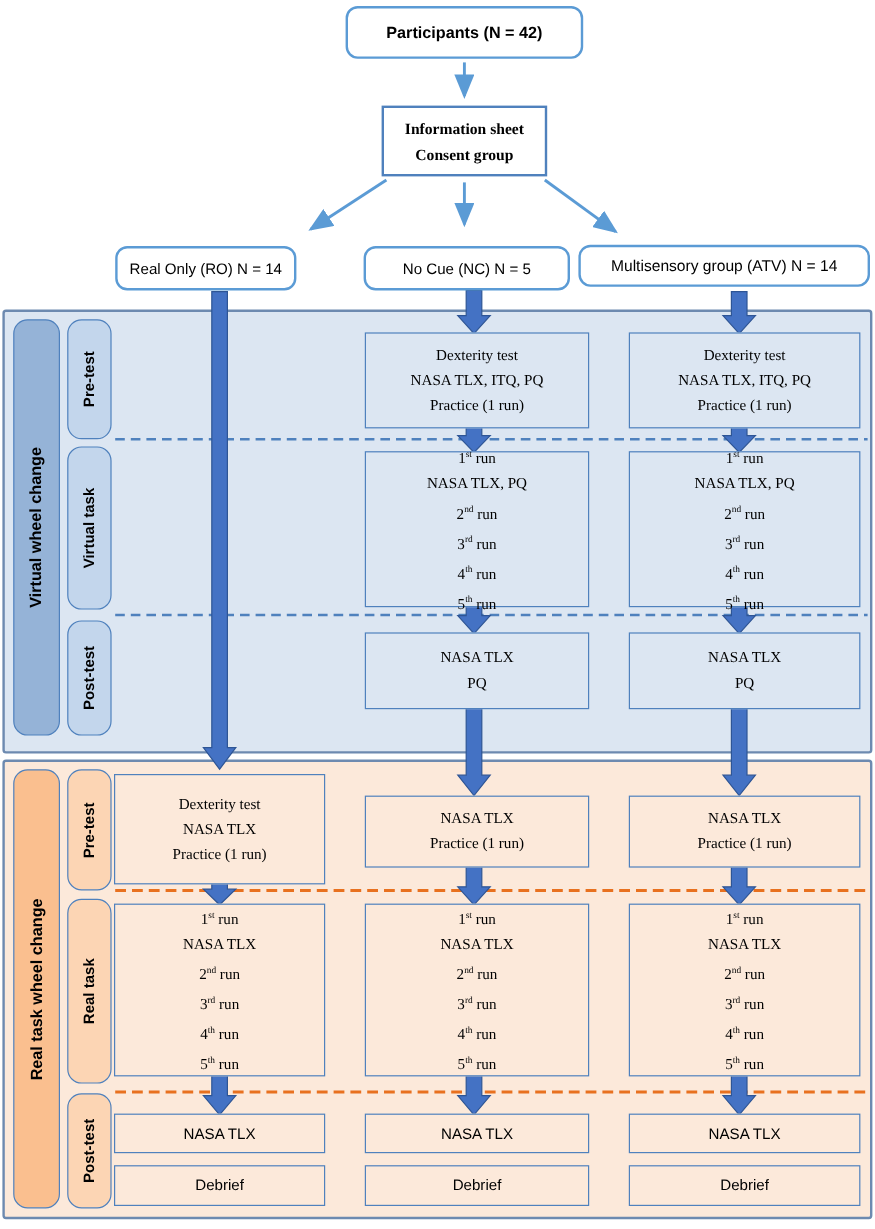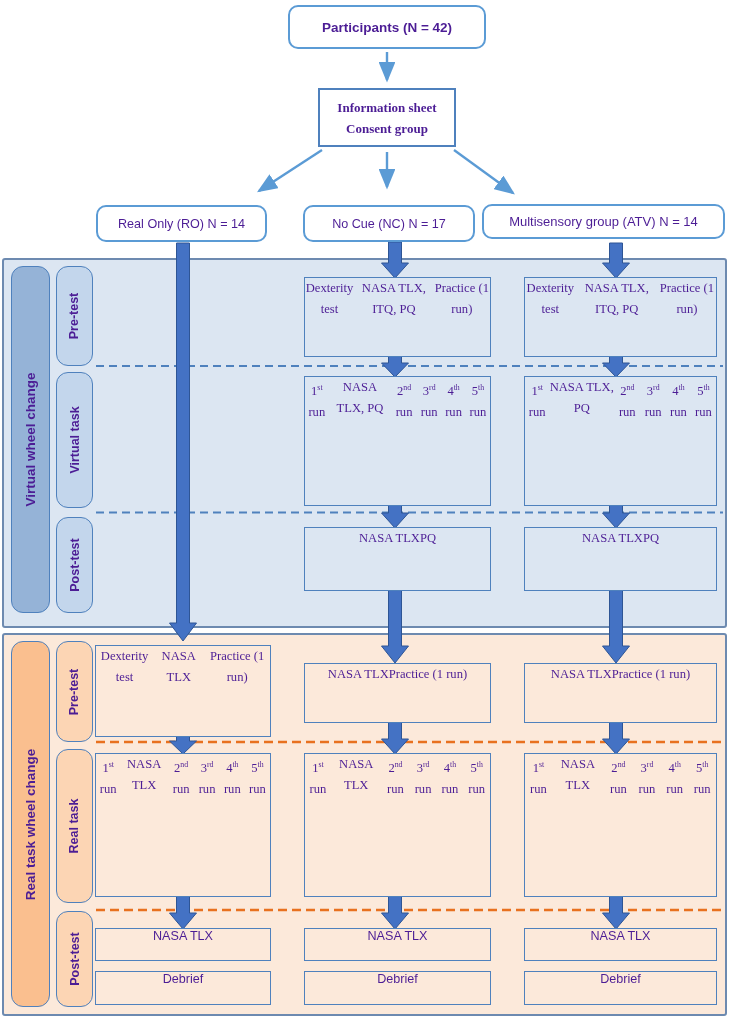--- a/index.html
+++ b/index.html
@@ -4,21 +4,21 @@
 <style>
   :root{
     --accent-blue:#4472c4; --accent-blue-dark:#2e5595; --thin-blue:#5b9bd5;
     --panel-blue:#dce6f2; --panel-border:#6d8ab0; --box-border-blue:#4f81bd;
     --label-blue:#95b3d7; --row-label-blue:#c3d6ec;
     --panel-orange:#fce9da; --label-orange:#fabf8f; --row-label-orange:#fcd5b4;
     --dash-orange:#e8711f;
   }
   html,body{margin:0;padding:0;background:#ffffff;}
   .canvas{position:relative;width:729px;height:1024px;background:#fff;
-    font-family:"Liberation Sans",sans-serif;color:#4c1d95;overflow:hidden;}
+    font-family:"Liberation Sans",sans-serif;color:#000000;overflow:hidden;}
   .abs{position:absolute;box-sizing:border-box;}
   
   .wbox{background:#fff;border:2px solid var(--box-border-blue);
     display:flex;flex-direction:column;align-items:center;justify-content:center;
     text-align:center;z-index:6;}
   .rounded{border-radius:10px;border-color:var(--thin-blue);}
   .bold{font-weight:700;}
   
   .panel{border:2px solid var(--panel-border);border-radius:3px;z-index:1;}
   .panel.blue{background:var(--panel-blue);}
@@ -26,21 +26,21 @@
   
   .vert{display:flex;align-items:center;justify-content:center;z-index:2;
     border:1.5px solid var(--box-border-blue);border-radius:12px;}
   .vert>span{display:inline-block;transform:rotate(-90deg);white-space:nowrap;
     font-weight:700;}
   .sidelab{background:var(--label-blue);font-size:13.5px;}
   .sidelab.orange{background:var(--label-orange);}
   .rowlab{background:var(--row-label-blue);font-size:12.5px;}
   .rowlab.orange{background:var(--row-label-orange);}
   
-  .cbox{border:1.6px solid var(--box-border-blue);display:flex;flex-direction:row;
+  .cbox{border:1.6px solid var(--box-border-blue);display:flex;flex-direction:column;
     justify-content:center;text-align:center;font-size:12.6px;z-index:6;}
   .cbox.blue{background:var(--panel-blue);}
   .cbox.orange{background:var(--panel-orange);}
   .line{line-height:21px;font-family:Liberation Serif, serif;}
   sup{font-size:0.62em;}
   svg.overlay{position:absolute;left:0;top:0;z-index:5;pointer-events:none;}
   .thick{fill:var(--accent-blue);stroke:var(--accent-blue-dark);stroke-width:1;}
   .thin{stroke:var(--thin-blue);stroke-width:2.4;fill:none;}
   .dashb{stroke:var(--box-border-blue);stroke-width:2.2;stroke-dasharray:8 5;}
   .dasho{stroke:var(--dash-orange);stroke-width:2.5;stroke-dasharray:9 5;}
@@ -50,22 +50,22 @@
 
 <div class="canvas">
 
   <div class="abs wbox rounded bold" style="left:288px;top:5px;width:198px;height:44px;font-size:13.5px;">Participants (N = 42)</div>
 
   <div class="abs wbox bold" style="left:318px;top:88px;width:138px;height:59px;font-size:13px;">
       <div class="line">Information sheet</div>
       <div class="line">Consent group</div>
     </div>
 
-  <div class="abs wbox rounded" style="left:96px;top:205px;width:171px;height:37px;font-size:12.6px;">Real Only (RO) N = 14</div>
-  <div class="abs wbox rounded" style="left:303px;top:205px;width:172px;height:37px;font-size:12.6px;">No Cue (NC) N = 17</div>
+  <div class="abs wbox rounded" style="left:96px;top:205px;width:151px;height:37px;font-size:12.6px;">Real Only (RO) N = 14</div>
+  <div class="abs wbox rounded" style="left:303px;top:205px;width:172px;height:37px;font-size:12.6px;">No Cue (NC) N = 5</div>
   <div class="abs wbox rounded" style="left:482px;top:204px;width:243px;height:35px;font-size:13px;">Multisensory group (ATV) N = 14</div>
 
   <div class="abs panel blue" style="left:2px;top:258px;width:725px;height:370px;"></div>
   <div class="abs vert sidelab" style="left:11px;top:266px;width:39px;height:347px;">
     <span>Virtual wheel change</span>
   </div>
   <div class="abs vert rowlab" style="left:56px;top:266px;width:37px;height:100px;">
     <span>Pre-test</span>
   </div>
   <div class="abs vert rowlab" style="left:56px;top:372px;width:37px;height:136px;">

